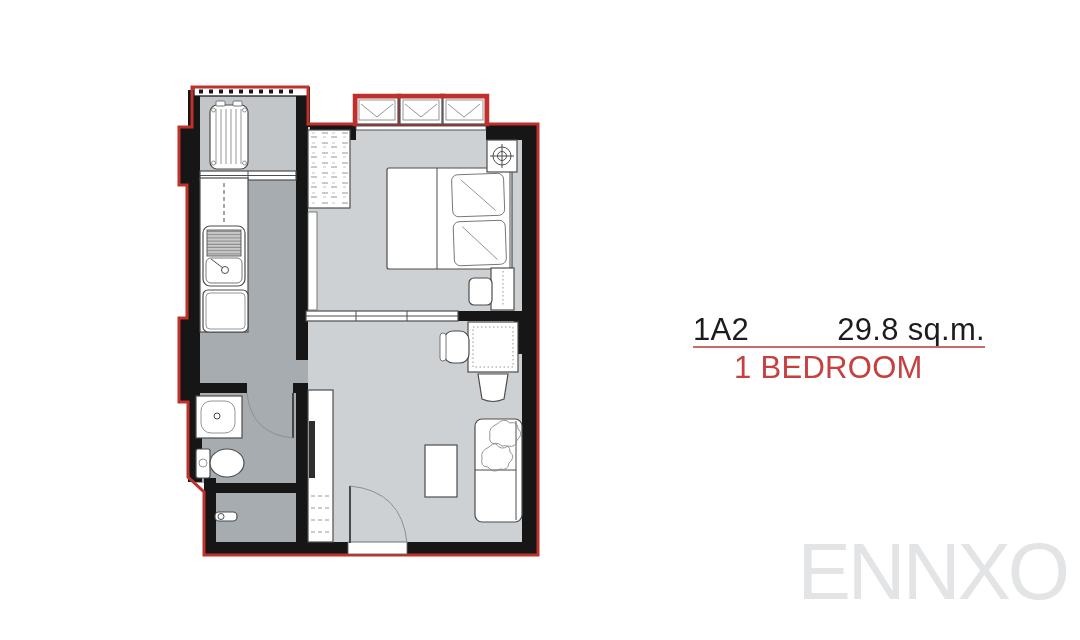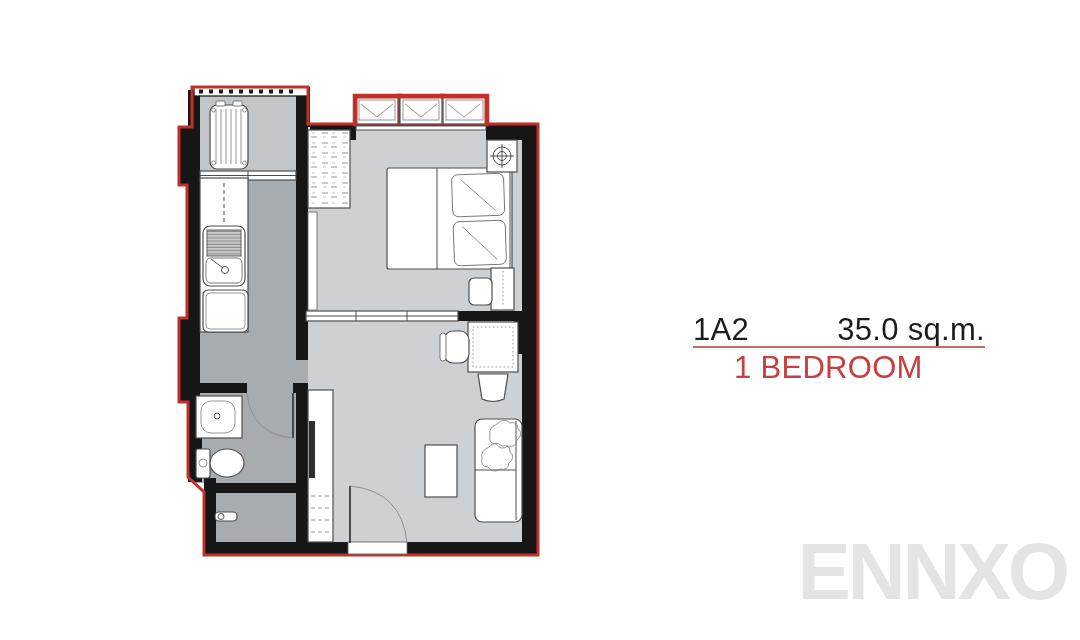--- a/index.html
+++ b/index.html
@@ -38,21 +38,21 @@
     position:absolute;left:693px;top:346px;width:292px;height:2px;
     background:var(--divider-red);
   }
   .unit-type{
     position:absolute;left:734px;top:352px;
     font-size:31px;line-height:31px;color:var(--accent-red);
     letter-spacing:0.3px;white-space:nowrap;
   }
   .watermark{
     position:absolute;right:13px;top:532px;
-    font-size:80px;line-height:80px;font-weight:bold;
+    font-size:80px;line-height:80px;font-weight:normal;
     letter-spacing:-3px;color:var(--watermark-gray);
     white-space:nowrap;user-select:none;
   }
 </style>
 </head>
 <body>
 
 <div class="canvas">
 
   <svg width="1080" height="640" viewBox="0 0 1080 640">
@@ -261,19 +261,19 @@
     </g>
     <g>
       <rect x="348" y="542" width="59" height="12" fill="#ffffff" stroke="#666" stroke-width="0.9"></rect>
       <line class="leaf" x1="350" y1="486" x2="350" y2="543"></line>
       <path class="arc" d="M350,486 Q402,491 407,543"></path>
     </g>
   </svg>
 
   <div class="unit-row">
     <span>1A2</span>
-    <span>35.0 sq.m.</span>
+    <span>29.8 sq.m.</span>
   </div>
   <div class="unit-divider"></div>
   <div class="unit-type">1 BEDROOM</div>
 
   <div class="watermark">ENNXO</div>
 </div>
 
 </body></html>

